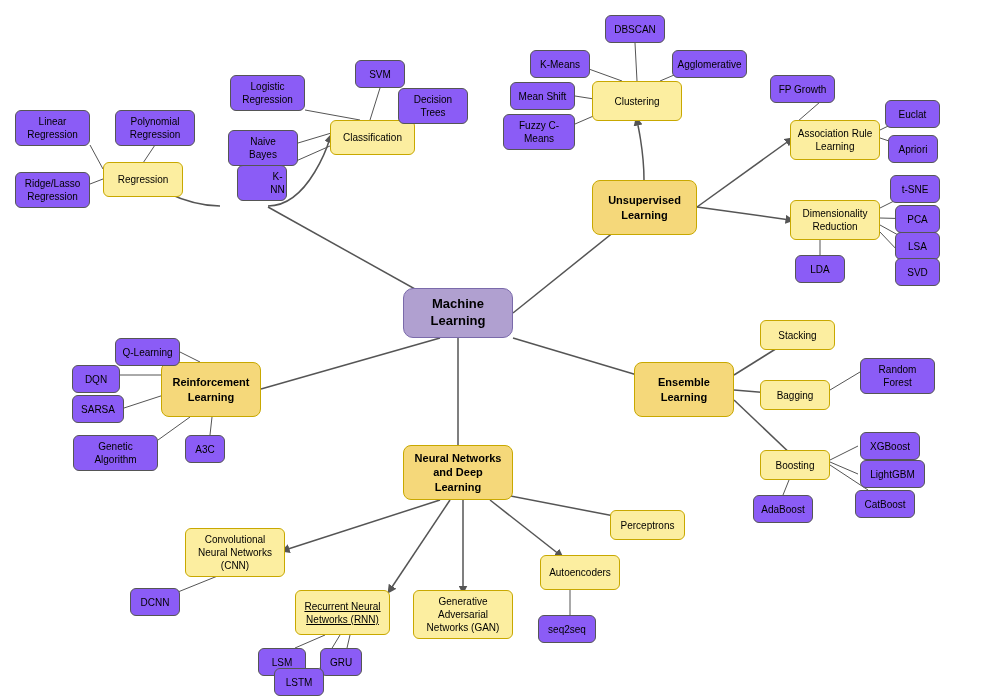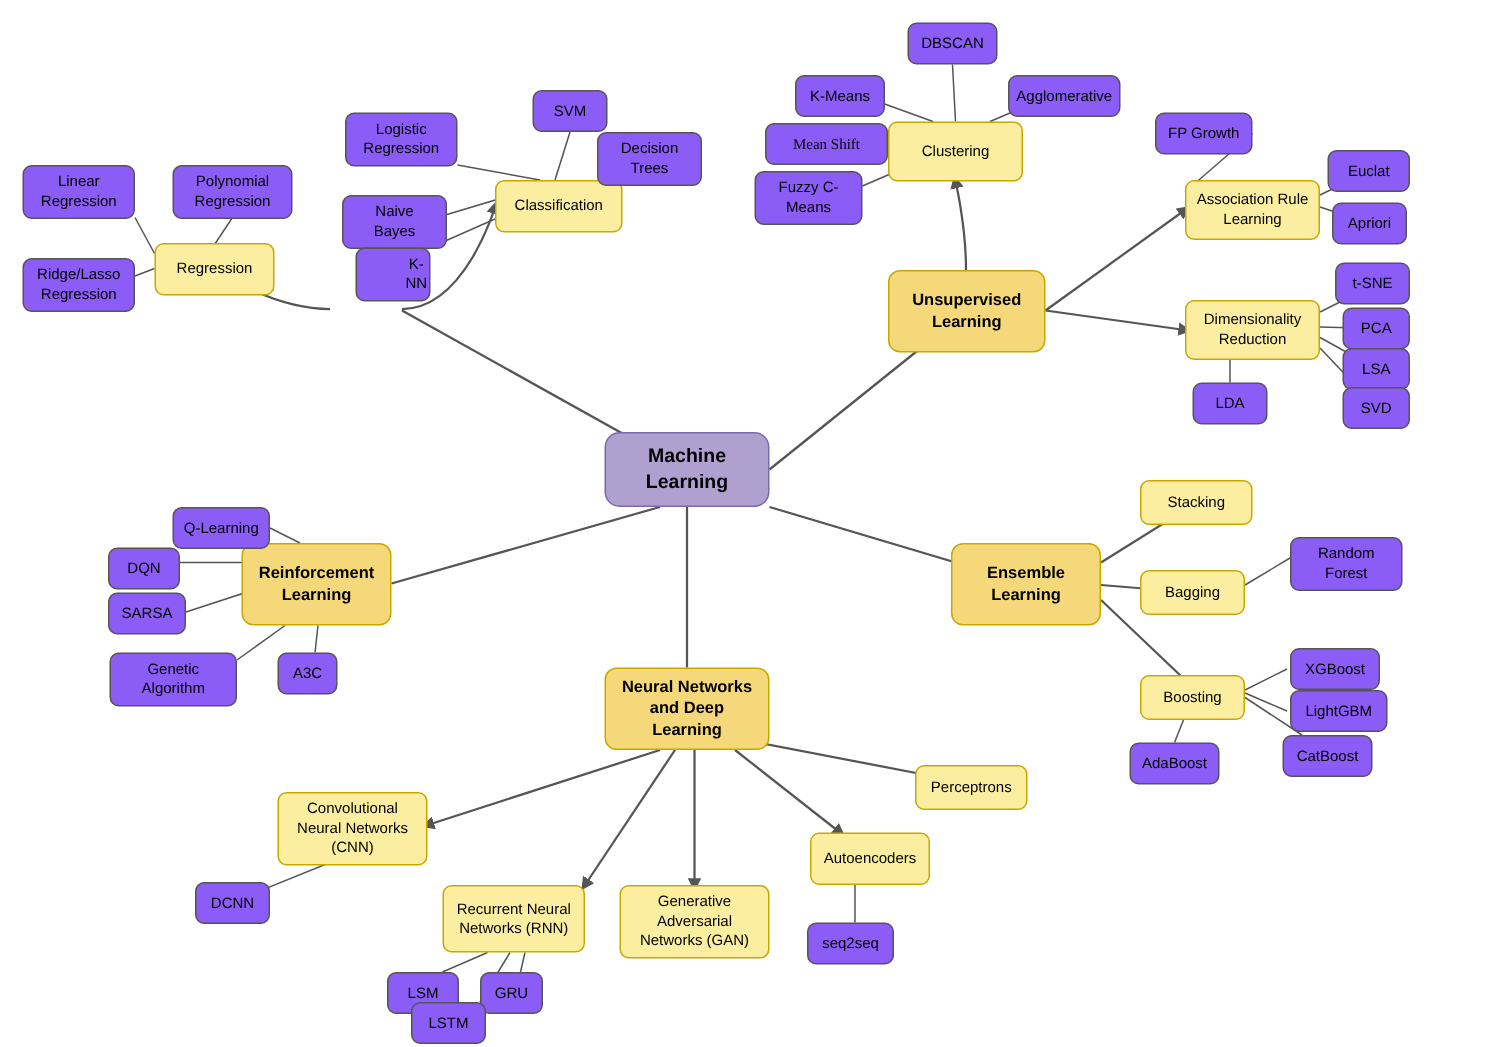--- a/index.html
+++ b/index.html
@@ -192,36 +192,36 @@
     <div class="node highlight-yellow" style="left: 634px; top: 362px; width: 100px; min-height: 55px;">Ensemble Learning</div>
     <div class="node highlight-light-yellow" style="left: 592px; top: 81px; width: 90px; min-height: 40px;">Clustering</div>
     <div class="node highlight-light-yellow" style="left: 103px; top: 162px; width: 80px; min-height: 35px;">Regression</div>
     <div class="node highlight-light-yellow" style="left: 330px; top: 120px; width: 85px; min-height: 35px;">Classification</div>
     <div class="node highlight-light-yellow" style="left: 790px; top: 120px; width: 90px; min-height: 40px;">Association Rule Learning</div>
     <div class="node highlight-light-yellow" style="left: 790px; top: 200px; width: 90px; min-height: 40px;">Dimensionality Reduction</div>
     <div class="node highlight-light-yellow" style="left: 760px; top: 320px; width: 75px; min-height: 30px;">Stacking</div>
     <div class="node highlight-light-yellow" style="left: 760px; top: 380px; width: 70px; min-height: 30px;">Bagging</div>
     <div class="node highlight-light-yellow" style="left: 760px; top: 450px; width: 70px; min-height: 30px;">Boosting</div>
     <div class="node highlight-light-yellow" style="left: 185px; top: 528px; width: 100px; min-height: 45px;">Convolutional Neural Networks (CNN)</div>
-    <div class="node highlight-light-yellow" style="left: 295px; top: 590px; width: 95px; min-height: 45px;">Recurrent Neural Networks (RNN)</div>
+    <div class="node highlight-light-yellow" style="left: 295px; top: 590px; width: 95px; min-height: 45px; text-decoration: underline;">Recurrent Neural Networks (RNN)</div>
     <div class="node highlight-light-yellow" style="left: 413px; top: 590px; width: 100px; min-height: 45px;">Generative Adversarial Networks (GAN)</div>
     <div class="node highlight-light-yellow" style="left: 540px; top: 555px; width: 80px; min-height: 35px;">Autoencoders</div>
     <div class="node highlight-light-yellow" style="left: 610px; top: 510px; width: 75px; min-height: 30px;">Perceptrons</div>
     <div class="node plain" style="left: 15px; top: 110px; width: 75px; min-height: 35px;">Linear Regression</div>
     <div class="node plain" style="left: 115px; top: 110px; width: 80px; min-height: 35px;">Polynomial Regression</div>
     <div class="node plain" style="left: 15px; top: 172px; width: 75px; min-height: 35px;">Ridge/Lasso Regression</div>
     <div class="node plain" style="left: 230px; top: 75px; width: 75px; min-height: 35px;">Logistic Regression</div>
     <div class="node plain" style="left: 228px; top: 130px; width: 70px; min-height: 30px;">Naive Bayes</div>
     <div class="node plain" style="left: 355px; top: 60px; width: 50px; min-height: 28px;">SVM</div>
     <div class="node plain" style="left: 398px; top: 88px; width: 70px; min-height: 35px;">Decision Trees</div>
     <div class="node plain" style="left: 237px; top: 165px; width: 50px; min-height: 28px; padding-left: 37px;">K-NN</div>
     <div class="node plain" style="left: 530px; top: 50px; width: 60px; min-height: 28px;">K-Means</div>
     <div class="node plain" style="left: 605px; top: 15px; width: 60px; min-height: 28px;">DBSCAN</div>
     <div class="node plain" style="left: 672px; top: 50px; width: 75px; min-height: 28px;">Agglomerative</div>
-    <div class="node plain" style="left: 510px; top: 82px; width: 82px; min-height: 28px; font-family: Liberation Serif, serif;">Mean Shift</div>
+    <div class="node plain" style="left: 510px; top: 82px; width: 65px; min-height: 28px;">Mean Shift</div>
     <div class="node plain" style="left: 503px; top: 114px; width: 72px; min-height: 28px;">Fuzzy C-Means</div>
     <div class="node plain" style="left: 770px; top: 75px; width: 65px; min-height: 28px;">FP Growth</div>
     <div class="node plain" style="left: 885px; top: 100px; width: 55px; min-height: 28px;">Euclat</div>
     <div class="node plain" style="left: 888px; top: 135px; width: 50px; min-height: 28px;">Apriori</div>
     <div class="node plain" style="left: 890px; top: 175px; width: 50px; min-height: 28px;">t-SNE</div>
     <div class="node plain" style="left: 895px; top: 205px; width: 45px; min-height: 28px;">PCA</div>
     <div class="node plain" style="left: 895px; top: 232px; width: 45px; min-height: 28px;">LSA</div>
     <div class="node plain" style="left: 895px; top: 258px; width: 45px; min-height: 28px;">SVD</div>
     <div class="node plain" style="left: 795px; top: 255px; width: 50px; min-height: 28px;">LDA</div>
     <div class="node plain" style="left: 860px; top: 358px; width: 75px; min-height: 28px;">Random Forest</div>

